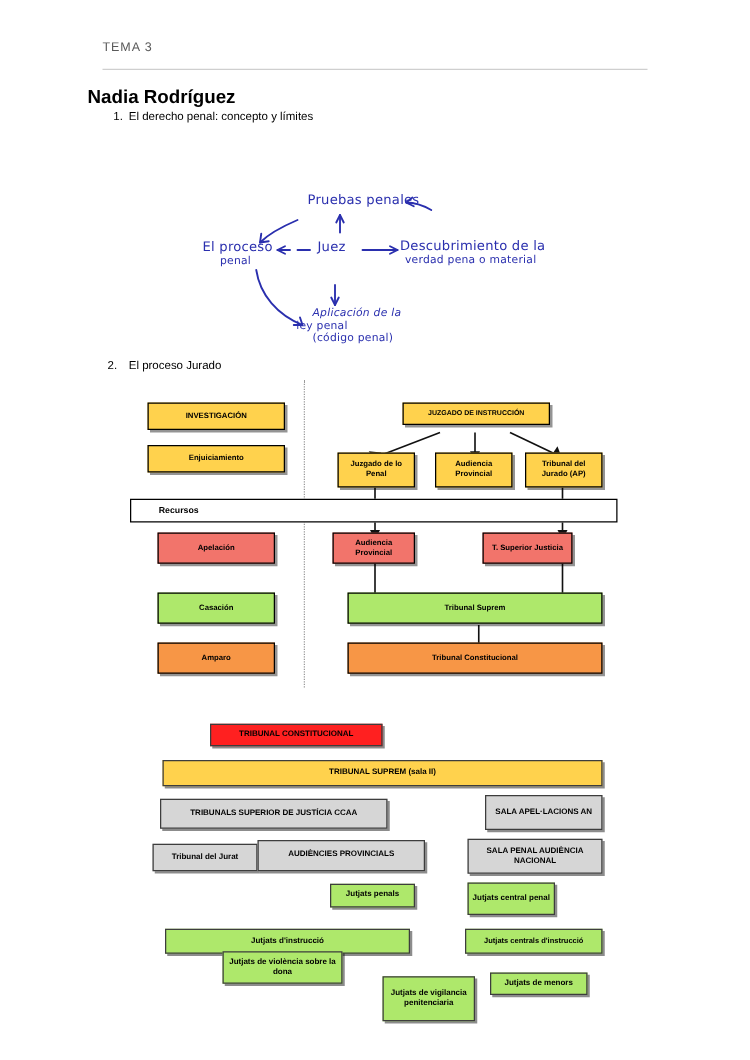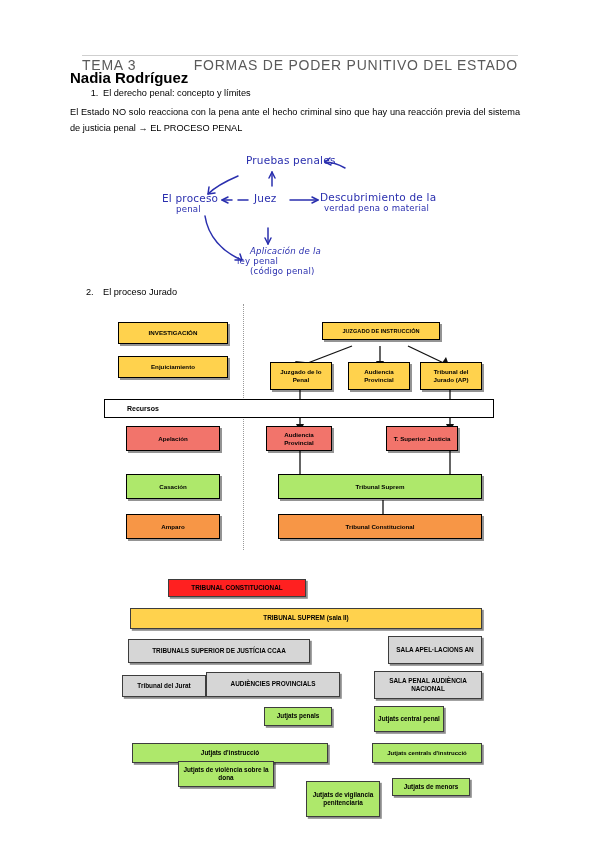--- a/index.html
+++ b/index.html
@@ -6,21 +6,21 @@
   body{
     width:600px;height:848px;background:#ffffff;
     font-family:"Liberation Sans", sans-serif;
     color:#000;overflow:hidden;position:relative;
   }
   .page{position:relative;width:600px;height:848px;}
 
   
   .hdr{position:absolute;left:82px;top:33px;width:436px;
        display:flex;justify-content:space-between;align-items:baseline;}
-  .hdr span{font-size:14px;color:#5a5a5a;letter-spacing:.75px;margin-top:24px;}
+  .hdr span{font-size:10px;color:#5a5a5a;letter-spacing:.75px;}
   .hdr-rule{position:absolute;left:82px;top:55px;width:436px;height:1px;background:#cfcfcf;}
 
   
   .author{position:absolute;left:70px;top:69px;font-size:15px;font-weight:bold;}
   .item1{position:absolute;left:86px;top:88px;font-size:9.2px;text-align:center;}
   .item1 .num{display:inline-block;width:17px;}
   .para{position:absolute;left:70px;top:105px;width:450px;font-size:9.2px;line-height:15.5px;text-align:justify;}
   .item2{position:absolute;left:86px;top:287px;font-size:9.2px;}
   .item2 .num{display:inline-block;width:17px;}
 
@@ -56,29 +56,27 @@
   .c-gry{background:#D6D6D6;}
   .c-grn{background:#AEE86B;}
 </style>
 </head>
 <body>
 
 <div class="page">
 
   <div class="hdr">
     <span>TEMA 3</span>
-    <span>FORMAS DE PODER PUNITIVO DEL ESTADO</span>
   </div>
   <div class="hdr-rule"></div>
 
   <div class="author">Nadia Rodríguez</div>
   <div class="item1">
     <span class="num">1.</span><span>El derecho penal: concepto y límites</span>
   </div>
-  <div class="para">El Estado NO solo reacciona con la pena ante el hecho criminal sino que hay una reacción previa del sistema de justicia penal → EL PROCESO PENAL</div>
   <div class="item2">
     <span class="num">2.</span><span>El proceso Jurado</span>
   </div>
 
   <div class="hand">
     <svg width="320" height="132" viewBox="0 0 320 132">
       <g fill="none" stroke="#2a2fae" stroke-width="1.5" stroke-linecap="round">
         <path d="M88,28 C74,34 64,40 58,46"></path>
         <path d="M58,46 l7,-1 M58,46 l1,-7"></path>
         <path d="M195,20 C188,16 180,14 175,14"></path>

